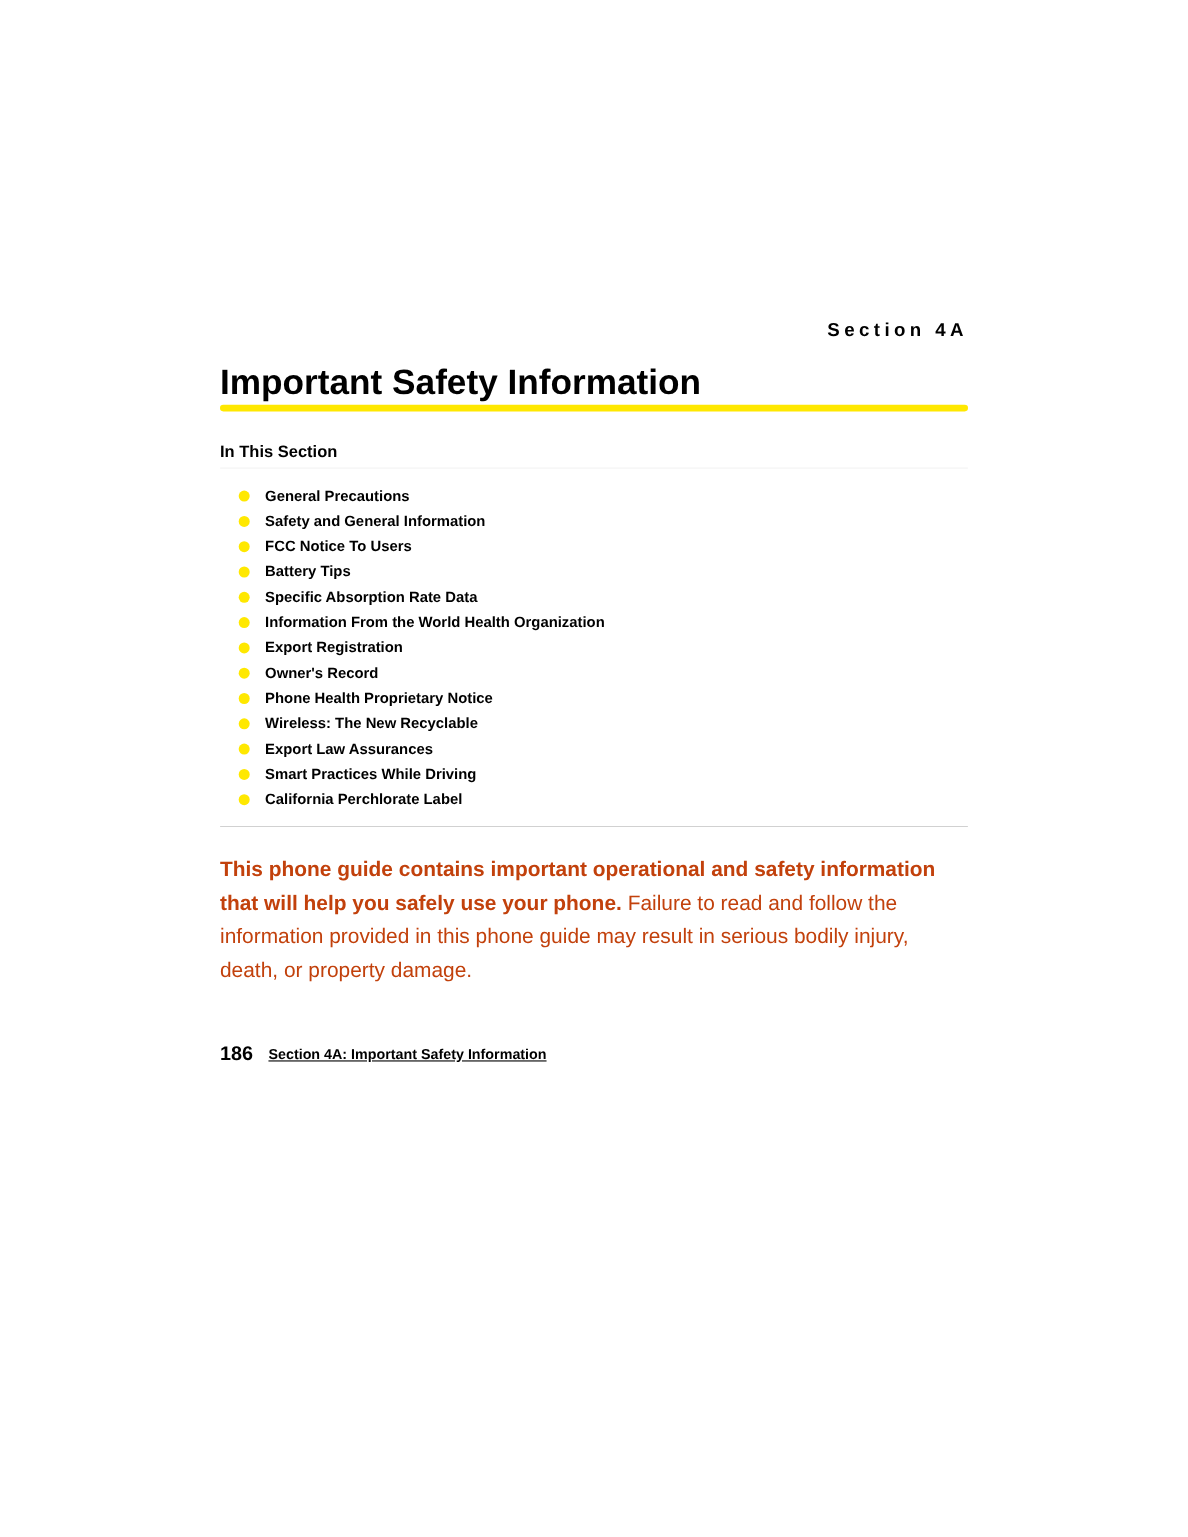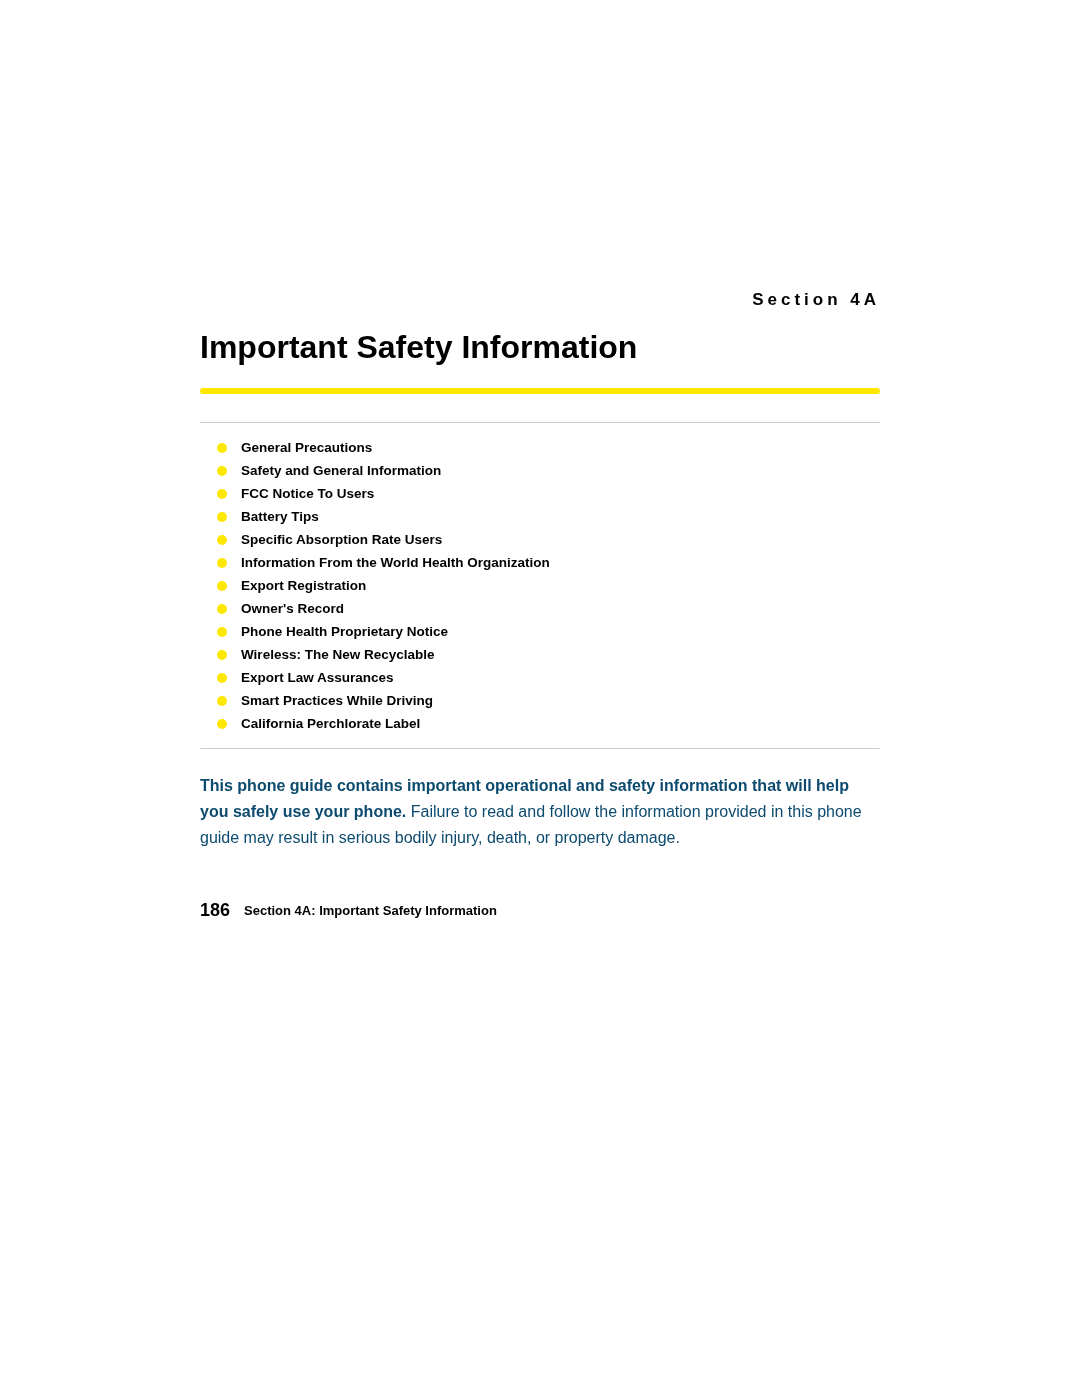--- a/index.html
+++ b/index.html
@@ -40,21 +40,21 @@
       letter-spacing: 4px;
       color: #000000;
       margin-bottom: 18px;
       font-family: Arial, Helvetica, sans-serif;
     }
 
     .main-title {
       font-size: 32px;
       font-weight: bold;
       color: #000000;
-      margin-bottom: 22px;
+      margin-bottom: 2px;
       font-family: Arial, Helvetica, sans-serif;
       line-height: 1.2;
     }
 
     .yellow-rule {
       height: 6px;
       background: #FFE800;
       width: 100%;
       margin-bottom: 28px;
     }
@@ -101,22 +101,22 @@
       display: inline-block;
       width: 10px;
       height: 10px;
       background: #FFE800;
       border-radius: 50%;
       margin-right: 14px;
       flex-shrink: 0;
     }
 
     .description-block {
-      font-size: 16px;
-      color: #0c4a6e;
+      font-size: 19px;
+      color: #c2410c;
       line-height: 1.6;
       font-family: Arial, Helvetica, sans-serif;
     }
 
     .description-block .bold-part {
       font-weight: bold;
     }
 
     .page-footer {
       display: flex;
@@ -130,34 +130,36 @@
       color: #000000;
       margin-right: 14px;
       font-family: Arial, Helvetica, sans-serif;
     }
 
     .footer-section-label {
       font-size: 13px;
       font-weight: bold;
       color: #000000;
       font-family: Arial, Helvetica, sans-serif;
+      text-decoration: underline;
     }
   </style>
 </head>
 <body>
 
 <div class="page-container">
   <div class="content-area">
 
     <div class="section-label">Section 4A</div>
 
     <div class="main-title">Important Safety Information</div>
 
     <div class="yellow-rule"></div>
 
+    <div class="in-this-section-header">In This Section</div>
 
     <hr class="section-divider-top">
 
     <ul class="toc-list">
 
     <li>
           <span class="bullet-dot"></span>
           <span>General Precautions</span>
         </li>
         <li>
@@ -167,21 +169,21 @@
         <li>
           <span class="bullet-dot"></span>
           <span>FCC Notice To Users</span>
         </li>
         <li>
           <span class="bullet-dot"></span>
           <span>Battery Tips</span>
         </li>
         <li>
           <span class="bullet-dot"></span>
-          <span>Specific Absorption Rate Users</span>
+          <span>Specific Absorption Rate Data</span>
         </li>
         <li>
           <span class="bullet-dot"></span>
           <span>Information From the World Health Organization</span>
         </li>
         <li>
           <span class="bullet-dot"></span>
           <span>Export Registration</span>
         </li>
         <li>

